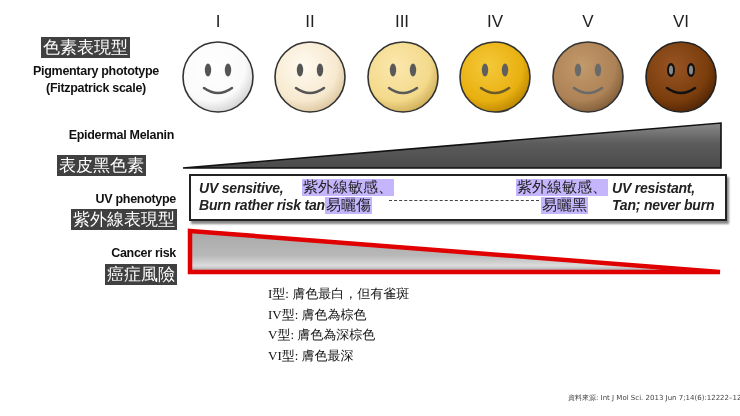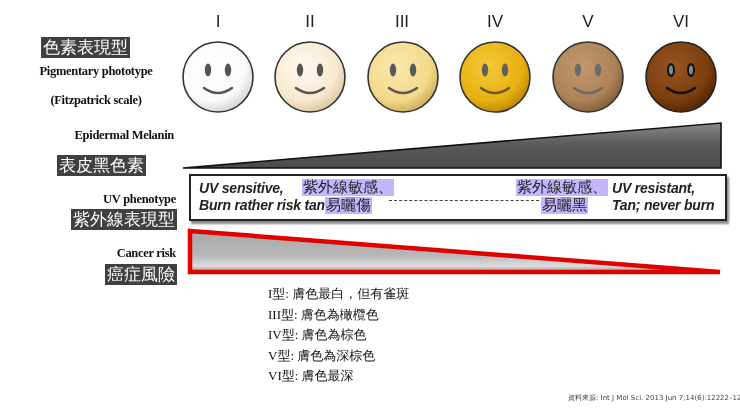--- a/index.html
+++ b/index.html
@@ -6,21 +6,21 @@
   body {
     width: 740px; height: 416px; background: #ffffff; position: relative; overflow: hidden;
     font-family: "Liberation Sans", "DejaVu Sans", sans-serif; color: #111;
   }
   .abs { position: absolute; }
   .zh-label {
     background: #404040; color: #fff; font-family: "DejaVu Sans", sans-serif;
     font-size: 17px; line-height: 21px; padding: 0 2px; white-space: nowrap;
   }
   .en-label {
-    font-family: Liberation Serif, serif; font-weight: bold; font-size: 12.5px;
+    font-family: Liberation Sans, sans-serif; font-weight: bold; font-size: 12.5px;
     line-height: 15px; white-space: nowrap; letter-spacing: -0.3px; color: #111;
   }
   .roman {
     font-family: "Liberation Sans", sans-serif; font-size: 17px; width: 70px; text-align: center; color: #222;
   }
   .face { position: absolute; width: 74px; height: 74px; }
   .uv-box {
     position: absolute; left: 189px; top: 174px; width: 534px; height: 43px;
     border: 2px solid #222; background: #fff;
     box-shadow: 2px 3px 2px #888;
@@ -33,21 +33,21 @@
   .dash { position: absolute; left: 389px; top: 200px; width: 150px; border-top: 1.5px dashed #444; }
   .types { position: absolute; left: 268px; top: 284px; }
   .types div { font-family: Liberation Serif, serif; font-size: 13px; line-height: 20.6px; color: #111; white-space: nowrap; }
   .source { position: absolute; left: 568px; top: 393px; font-size: 7px; color: #444; font-family: "DejaVu Sans", sans-serif; white-space: nowrap; }
 </style>
 </head>
 <body>
 
 <div class="abs zh-label" style="left:41px; top:37px;">色素表現型</div>
 <div class="abs en-label" style="left:20px; top:64px; width:152px; text-align:center;">Pigmentary phototype</div>
-<div class="abs en-label" style="left:20px; top:81px; width:152px; text-align:center;margin-top:12px;">(Fitzpatrick scale)</div>
+<div class="abs en-label" style="left:20px; top:81px; width:152px; text-align:center;">(Fitzpatrick scale)</div>
 
 <div class="abs en-label" style="right:566px; top:128px;">Epidermal Melanin</div>
 <div class="abs zh-label" style="right:594px; top:155px;">表皮黑色素</div>
 
 <div class="abs en-label" style="right:564px; top:192px;">UV phenotype</div>
 <div class="abs zh-label" style="right:563px; top:209px;">紫外線表現型</div>
 
 <div class="abs en-label" style="right:564px; top:246px;">Cancer risk</div>
 <div class="abs zh-label" style="right:563px; top:264px;">癌症風險</div>
 
@@ -168,19 +168,18 @@
       <stop offset="60%" stop-color="#b8b8b8"></stop>
       <stop offset="85%" stop-color="#dcdcdc"></stop>
       <stop offset="100%" stop-color="#9a9a9a"></stop>
     </linearGradient>
   </defs>
   <polygon points="5,5 535,46 5,46" fill="url(#cw)" stroke="#e00000" stroke-width="4.5" stroke-linejoin="miter"></polygon>
 </svg>
 
 <div class="types">
   <div>I型: 膚色最白，但有雀斑</div>
-  <div>III型: 膚色為橄欖色</div>
   <div>IV型: 膚色為棕色</div>
   <div>V型: 膚色為深棕色</div>
   <div>VI型: 膚色最深</div>
 </div>
 
 <div class="source">資料來源: Int J Mol Sci. 2013 Jun 7;14(6):12222–12248</div>
 
 </body></html>

